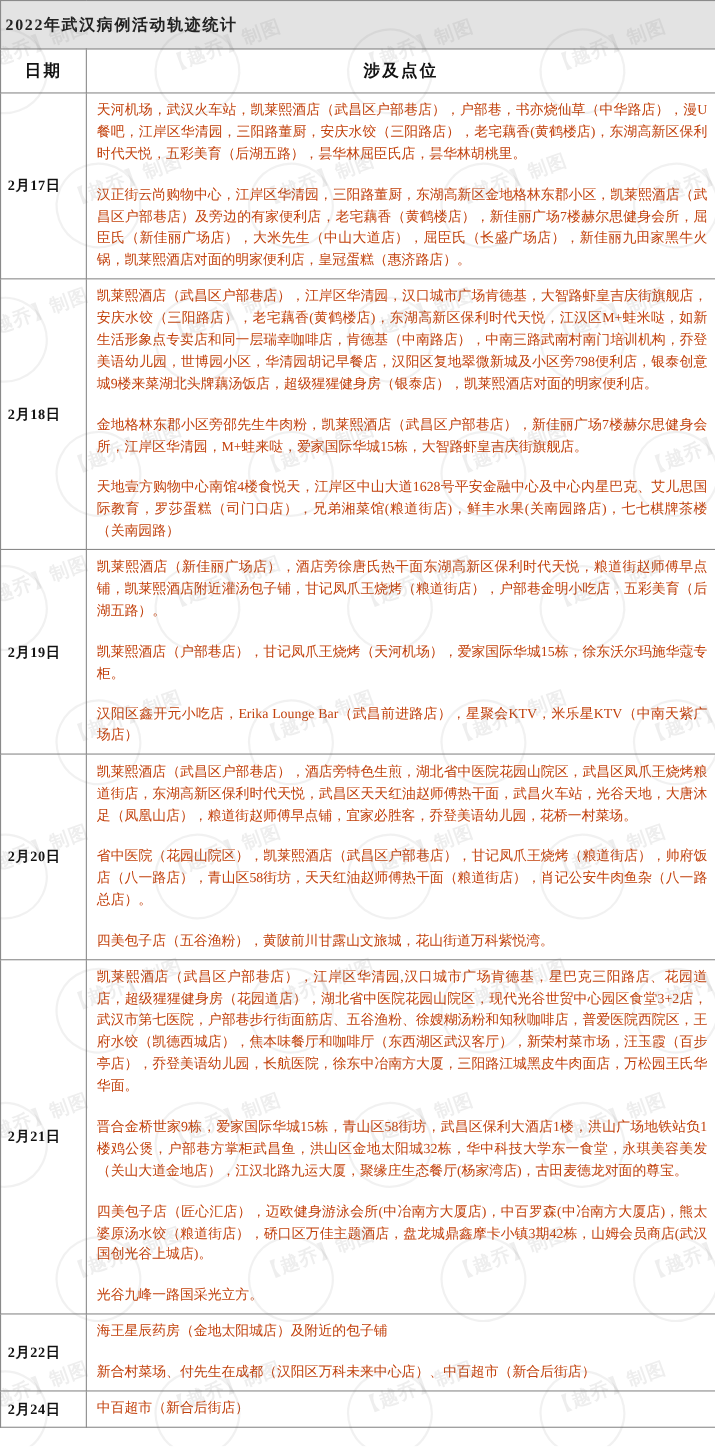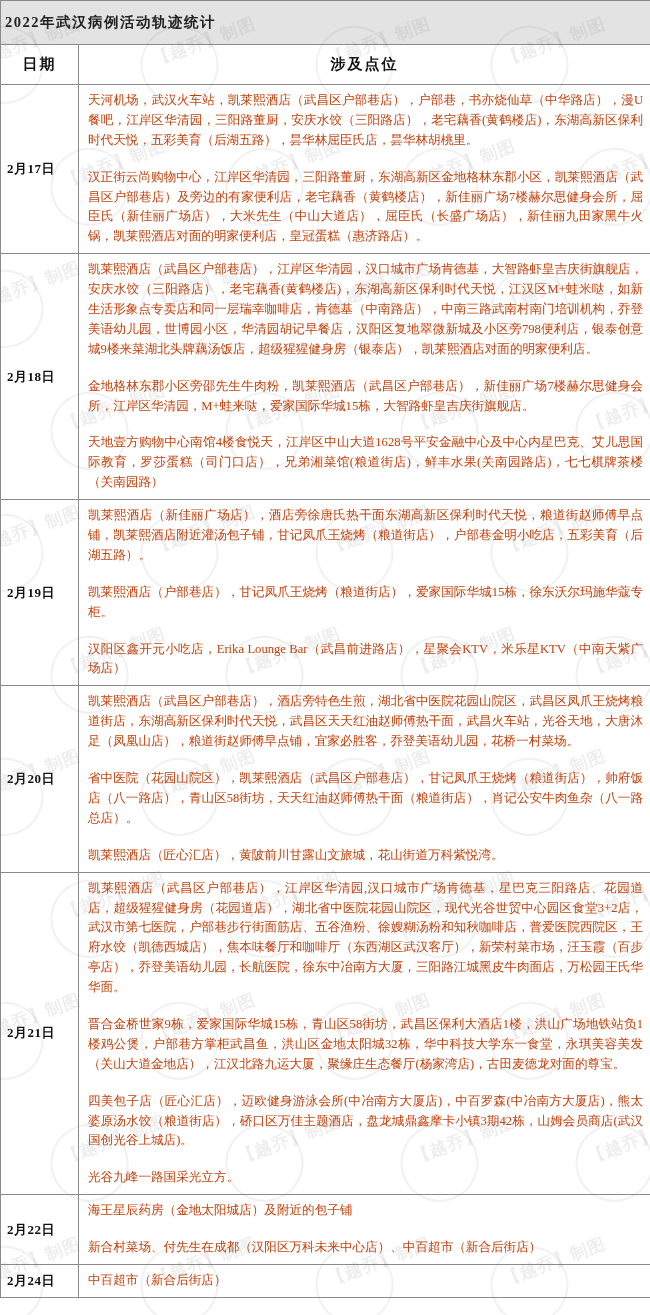--- a/index.html
+++ b/index.html
@@ -187,30 +187,30 @@
           <td class="loc">
             <p>凯莱熙酒店（武昌区户部巷店），江岸区华清园，汉口城市广场肯德基，大智路虾皇吉庆街旗舰店，安庆水饺（三阳路店），老宅藕香(黄鹤楼店)，东湖高新区保利时代天悦，江汉区M+蛙米哒，如新生活形象点专卖店和同一层瑞幸咖啡店，肯德基（中南路店），中南三路武南村南门培训机构，乔登美语幼儿园，世博园小区，华清园胡记早餐店，汉阳区复地翠微新城及小区旁798便利店，银泰创意城9楼来菜湖北头牌藕汤饭店，超级猩猩健身房（银泰店），凯莱熙酒店对面的明家便利店。</p>
             <p>金地格林东郡小区旁邵先生牛肉粉，凯莱熙酒店（武昌区户部巷店），新佳丽广场7楼赫尔思健身会所，江岸区华清园，M+蛙来哒，爱家国际华城15栋，大智路虾皇吉庆街旗舰店。</p>
             <p>天地壹方购物中心南馆4楼食悦天，江岸区中山大道1628号平安金融中心及中心内星巴克、艾儿思国际教育，罗莎蛋糕（司门口店），兄弟湘菜馆(粮道街店)，鲜丰水果(关南园路店)，七七棋牌茶楼（关南园路）</p>
           </td>
         </tr>
         <tr>
           <td class="date">2月19日</td>
           <td class="loc">
             <p>凯莱熙酒店（新佳丽广场店），酒店旁徐唐氏热干面东湖高新区保利时代天悦，粮道街赵师傅早点铺，凯莱熙酒店附近灌汤包子铺，甘记凤爪王烧烤（粮道街店），户部巷金明小吃店，五彩美育（后湖五路）。</p>
-            <p>凯莱熙酒店（户部巷店），甘记凤爪王烧烤（粮道街店），爱家国际华城15栋，徐东沃尔玛施华蔻专柜。</p>
+            <p>凯莱熙酒店（户部巷店），甘记凤爪王烧烤（天河机场），爱家国际华城15栋，徐东沃尔玛施华蔻专柜。</p>
             <p>汉阳区鑫开元小吃店，Erika Lounge Bar（武昌前进路店），星聚会KTV，米乐星KTV（中南天紫广场店）</p>
           </td>
         </tr>
         <tr>
           <td class="date">2月20日</td>
           <td class="loc">
             <p>凯莱熙酒店（武昌区户部巷店），酒店旁特色生煎，湖北省中医院花园山院区，武昌区凤爪王烧烤粮道街店，东湖高新区保利时代天悦，武昌区天天红油赵师傅热干面，武昌火车站，光谷天地，大唐沐足（凤凰山店），粮道街赵师傅早点铺，宜家必胜客，乔登美语幼儿园，花桥一村菜场。</p>
             <p>省中医院（花园山院区），凯莱熙酒店（武昌区户部巷店），甘记凤爪王烧烤（粮道街店），帅府饭店（八一路店），青山区58街坊，天天红油赵师傅热干面（粮道街店），肖记公安牛肉鱼杂（八一路总店）。</p>
-            <p>凯莱熙酒店（匠心汇店），黄陂前川甘露山文旅城，花山街道万科紫悦湾。</p>
+            <p>四美包子店（五谷渔粉），黄陂前川甘露山文旅城，花山街道万科紫悦湾。</p>
           </td>
         </tr>
         <tr>
           <td class="date">2月21日</td>
           <td class="loc">
             <p>凯莱熙酒店（武昌区户部巷店），江岸区华清园,汉口城市广场肯德基，星巴克三阳路店、花园道店，超级猩猩健身房（花园道店），湖北省中医院花园山院区，现代光谷世贸中心园区食堂3+2店，武汉市第七医院，户部巷步行街面筋店、五谷渔粉、徐嫂糊汤粉和知秋咖啡店，普爱医院西院区，王府水饺（凯德西城店），焦本味餐厅和咖啡厅（东西湖区武汉客厅），新荣村菜市场，汪玉霞（百步亭店），乔登美语幼儿园，长航医院，徐东中冶南方大厦，三阳路江城黑皮牛肉面店，万松园王氏华华面。</p>
             <p>晋合金桥世家9栋，爱家国际华城15栋，青山区58街坊，武昌区保利大酒店1楼，洪山广场地铁站负1楼鸡公煲，户部巷方掌柜武昌鱼，洪山区金地太阳城32栋，华中科技大学东一食堂，永琪美容美发（关山大道金地店），江汉北路九运大厦，聚缘庄生态餐厅(杨家湾店)，古田麦德龙对面的尊宝。</p>
             <p>四美包子店（匠心汇店），迈欧健身游泳会所(中冶南方大厦店)，中百罗森(中冶南方大厦店)，熊太婆原汤水饺（粮道街店），硚口区万佳主题酒店，盘龙城鼎鑫摩卡小镇3期42栋，山姆会员商店(武汉国创光谷上城店)。</p>
             <p>光谷九峰一路国采光立方。</p>
           </td>

